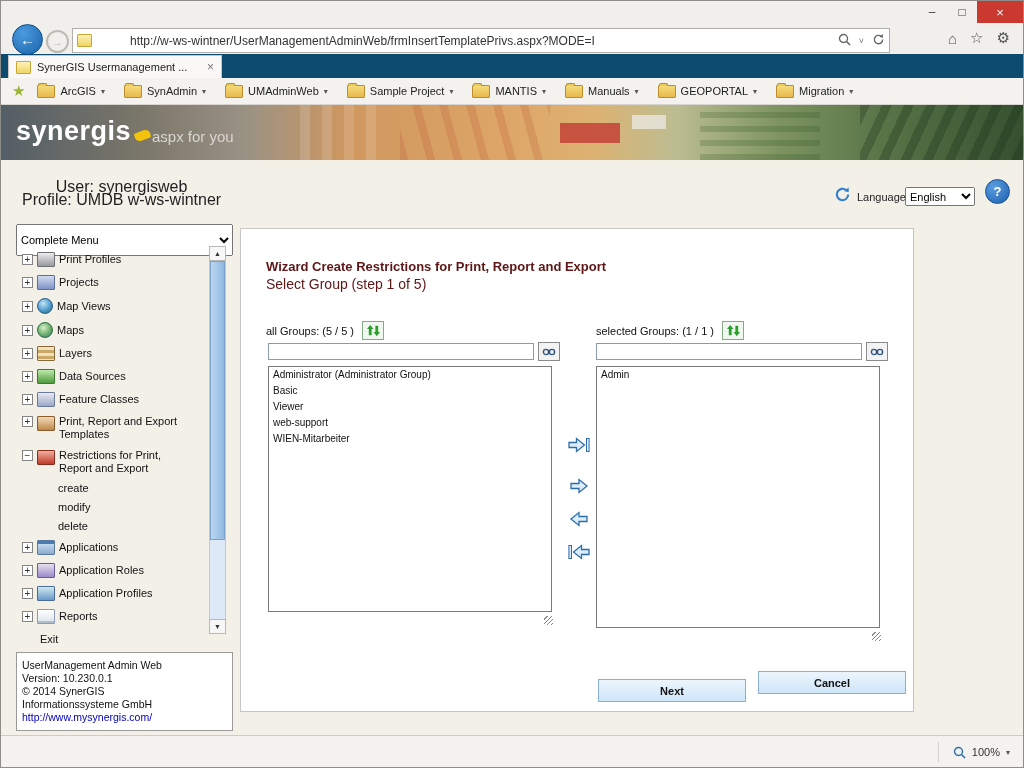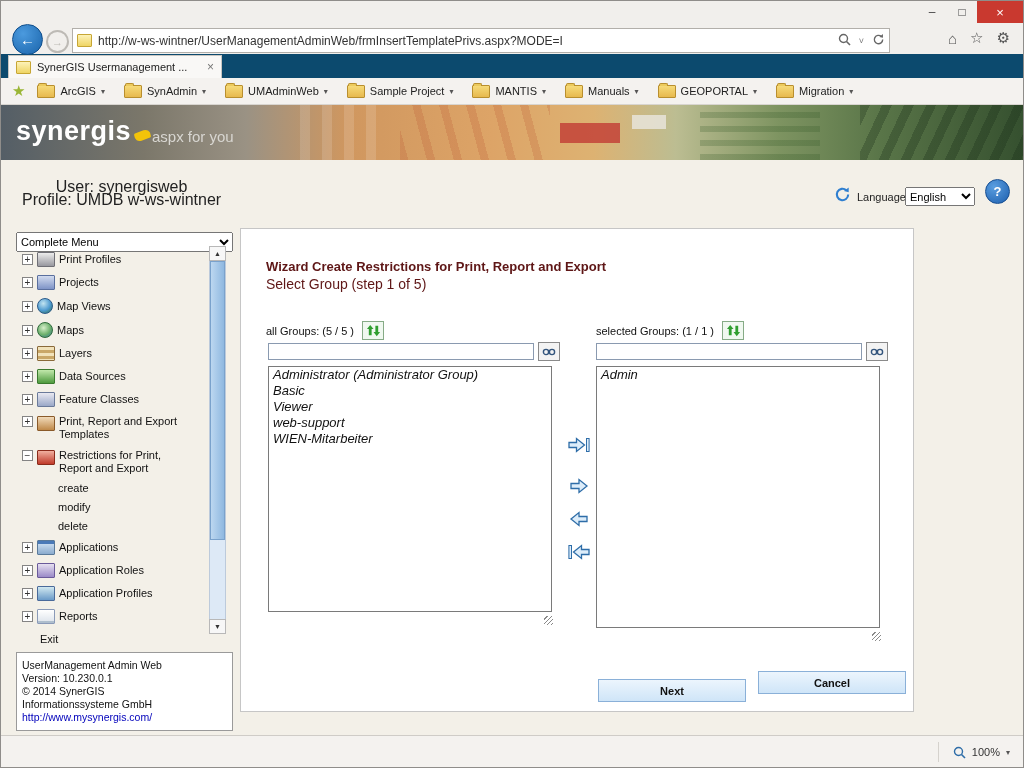--- a/index.html
+++ b/index.html
@@ -17,21 +17,21 @@
     font-size:12px;color:#444;cursor:pointer;}
   .winbtn.close{width:46px;background:#c9392f;color:#fff;font-size:13px;}
 
   .addrrow{position:absolute;left:0;top:26px;width:1024px;height:28px;background:#f1efec;}
   .back-btn{position:absolute;left:12px;top:-2px;width:29px;height:29px;border-radius:50%;
     background:radial-gradient(circle at 35% 30%,#4b9ade,#1a64ab);border:1px solid #0f4e8c;
     color:#fff;font-size:15px;display:flex;align-items:center;justify-content:center;cursor:pointer;z-index:5;}
   .fwd-btn{position:absolute;left:46px;top:4px;width:19px;height:19px;border-radius:50%;
     border:2px solid #bdbab5;color:#bdbab5;font-size:11px;display:flex;align-items:center;justify-content:center;cursor:pointer;}
   .addr-box{position:absolute;left:72px;top:2px;width:808px;height:23px;background:#fff;
-    border:1px solid #b2afaa;display:flex;align-items:center;padding:0 4px;}
+    border:1px solid #b2afaa;display:flex;align-items:center;padding:0 4px;gap:32px;}
   .page-ico{width:13px;height:11px;background:linear-gradient(#fdf2b8,#efd565);border:1px solid #c7a635;
     border-radius:1px;flex:0 0 auto;}
   .addr-input{flex:1;border:none;outline:none;background:transparent;font-family:"Liberation Sans",sans-serif;
     font-size:12px;color:#333;padding:0 6px;min-width:0;}
   .addr-tools{display:flex;align-items:center;gap:8px;color:#666;}
   .addr-caret{font-size:9px;color:#777;cursor:pointer;}
   .chrome-icons{position:absolute;right:14px;top:3px;display:flex;gap:13px;align-items:center;
     font-size:15px;color:#555;}
   .chrome-icons span{cursor:pointer;}
 
@@ -69,21 +69,21 @@
   .user-lines{position:absolute;left:22px;top:20px;font-size:16px;color:#222;line-height:13px;text-align:center;}
   .ub-refresh{position:absolute;left:833px;top:25px;cursor:pointer;}
   .lang-label{position:absolute;left:857px;top:31px;font-size:11px;color:#222;}
   .lang-select{position:absolute;left:905px;top:27px;width:70px;height:19px;font-size:11px;
     font-family:"Liberation Sans",sans-serif;}
   .help-btn{position:absolute;left:985px;top:19px;width:23px;height:23px;border-radius:50%;
     background:radial-gradient(circle at 35% 30%,#5a9ee0,#1d5fae);border:1px solid #164e92;
     color:#fff;font-weight:700;font-size:13px;display:flex;align-items:center;justify-content:center;cursor:pointer;}
 
   
-  .menu-select{position:absolute;left:16px;top:72px;width:217px;height:20px;font-size:11px;
+  .menu-select{position:absolute;left:16px;top:64px;width:217px;height:32px;font-size:11px;
     font-family:"Liberation Sans",sans-serif;}
   .tree{position:absolute;left:16px;top:88px;width:192px;background:transparent;}
   .trow{display:flex;align-items:center;gap:4px;padding:4px 0 4px 6px;font-size:11px;color:#111;cursor:pointer;}
   .trow.two{align-items:flex-start;}
   .exp{width:11px;height:11px;border:1px solid #848484;background:#fff;font-size:10px;line-height:9px;
     text-align:center;flex:0 0 auto;color:#333;box-sizing:border-box;cursor:pointer;}
   .ic{width:16px;height:13px;flex:0 0 auto;border-radius:1px;margin-top:0;}
   .trow.two .ic,.trow.two .exp{margin-top:1px;}
   .tlabel{max-width:138px;line-height:13px;}
   .crow{padding:3px 0 3px 42px;font-size:11px;color:#111;cursor:pointer;line-height:13px;}
@@ -127,21 +127,21 @@
   .wz-subtitle{position:absolute;left:25px;top:47px;font-size:14px;font-weight:400;color:#5e1616;}
   .grp-label{position:absolute;font-size:11px;color:#111;display:flex;align-items:center;gap:8px;}
   .updown-btn{width:20px;height:17px;border:1px solid #86ab86;background:#f0f8f0;display:flex;
     align-items:center;justify-content:center;cursor:pointer;}
   .filter-input{position:absolute;height:17px;width:266px;border:1px solid #8a9ab0;font-size:11px;
     padding:0 3px;font-family:"Liberation Sans",sans-serif;box-sizing:border-box;}
   .filter-btn{position:absolute;width:22px;height:19px;border:1px solid #8a8a8a;background:#f3f3f3;
     display:flex;align-items:center;justify-content:center;cursor:pointer;box-sizing:border-box;}
   .listbox{position:absolute;width:284px;border:1px solid #7a7a7a;background:#fff;overflow:auto;
     box-sizing:border-box;}
-  .opt{font-size:13px;padding:1px 4px;line-height:14px;color:#111;cursor:pointer;white-space:nowrap;font-style:italic;}
+  .opt{font-size:10px;padding:1px 4px;line-height:14px;color:#111;cursor:pointer;white-space:nowrap;}
   .gripper{position:absolute;width:9px;height:9px;cursor:nwse-resize;
     background:repeating-linear-gradient(135deg,transparent 0 2px,#8a8a8a 2px 3px);}
   .xfer{position:absolute;left:324px;width:28px;height:22px;background:transparent;border:none;
     padding:0;display:flex;align-items:center;justify-content:center;cursor:pointer;}
   .btn{position:absolute;width:148px;height:23px;background:linear-gradient(#ecf5fd,#cfe5f8);
     border:1px solid #8ab0d8;font-size:11px;font-weight:700;color:#111;cursor:pointer;
     font-family:"Liberation Sans",sans-serif;}
 
   
   .statusbar{position:absolute;left:0;top:735px;width:1024px;height:33px;background:#f4f2ef;

